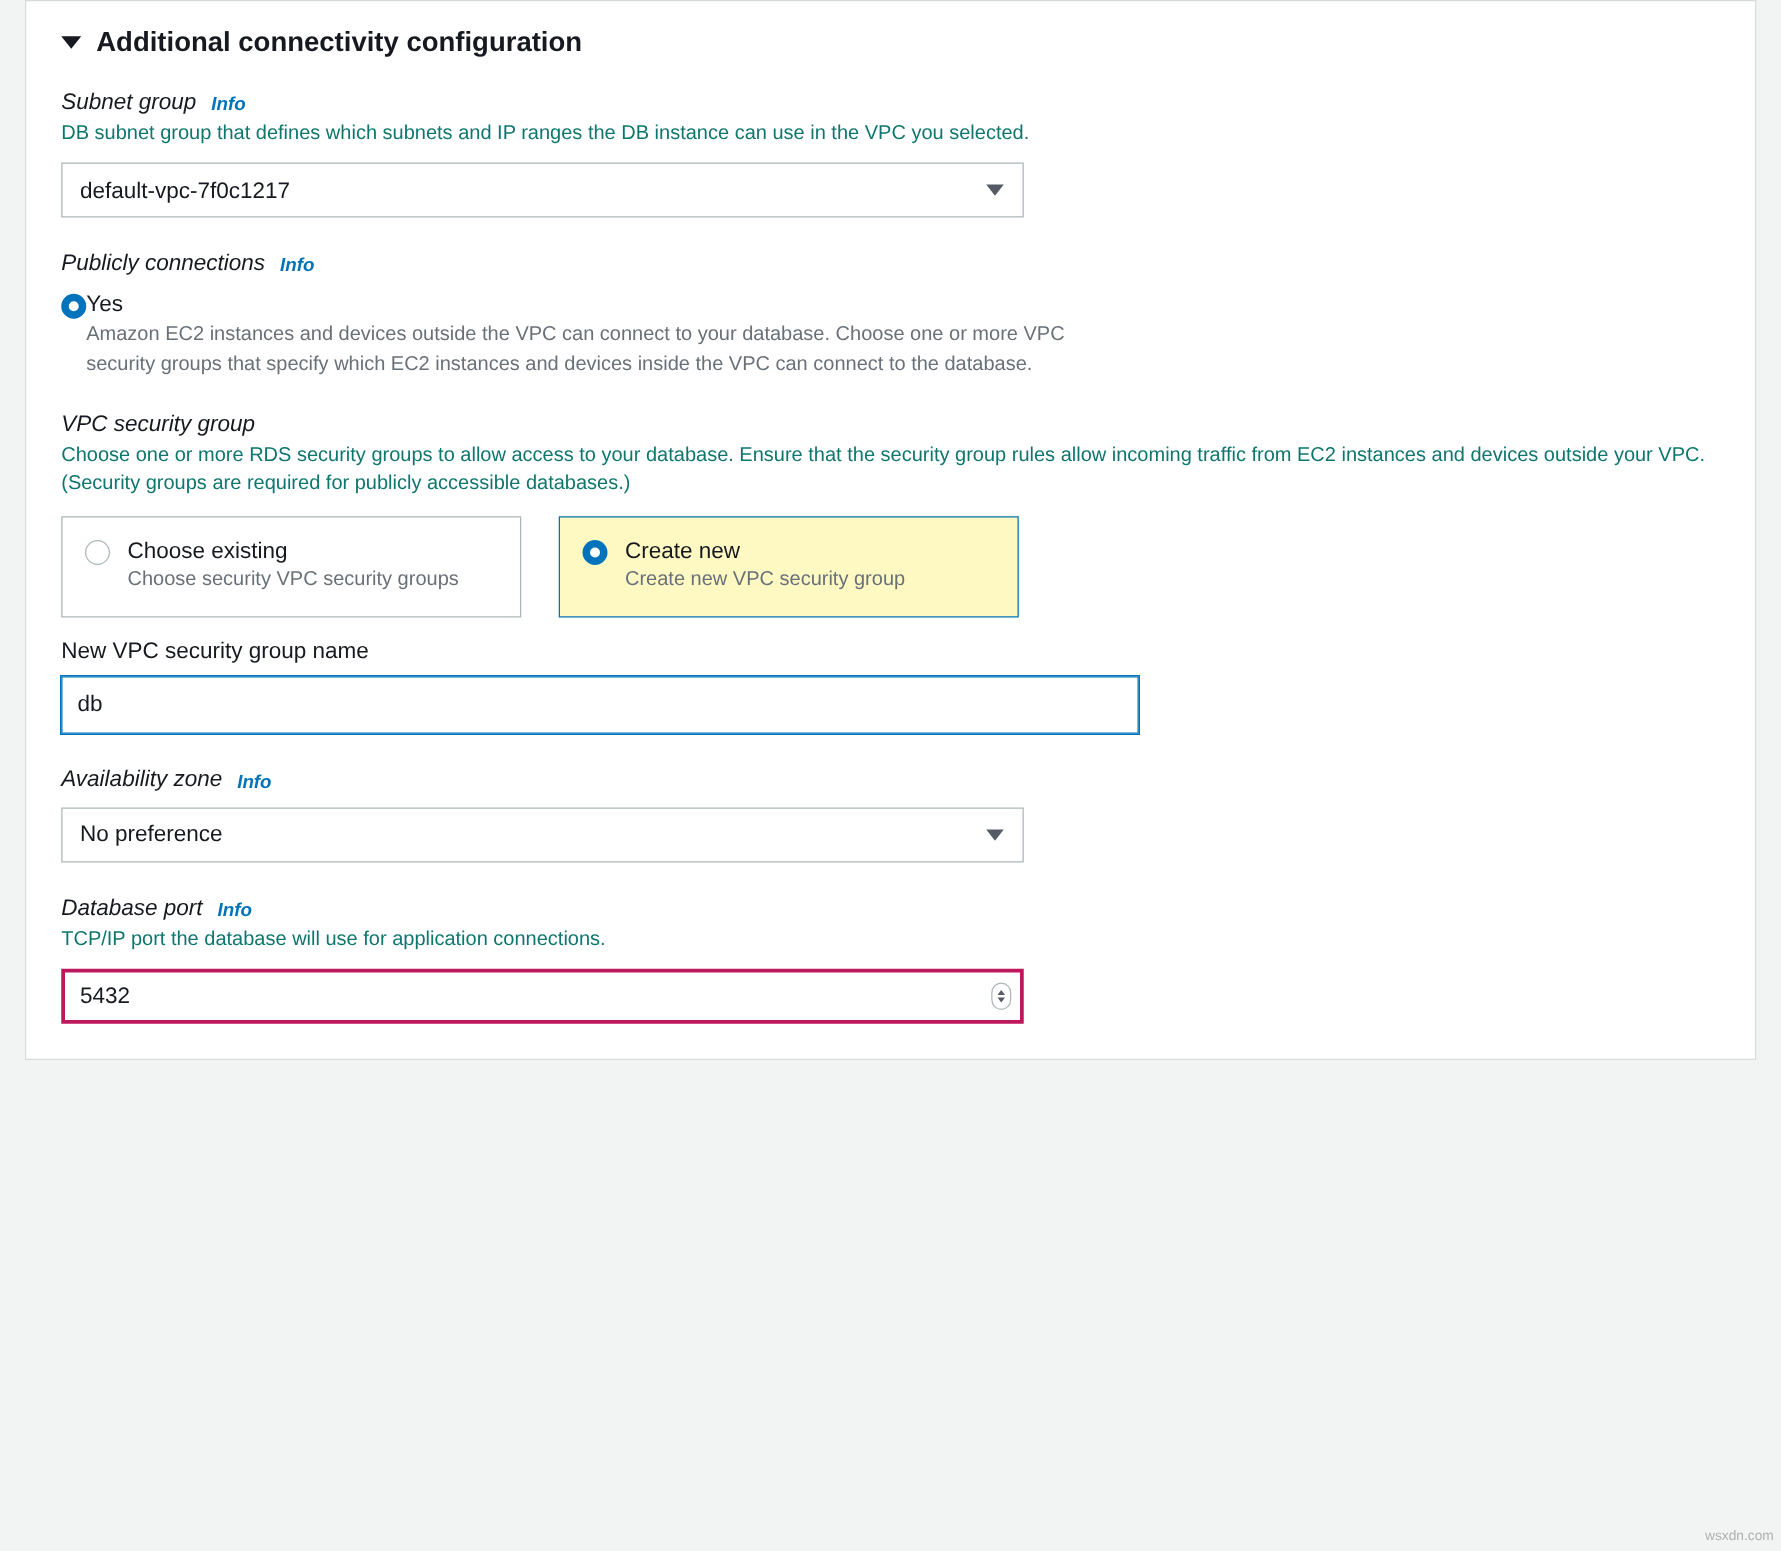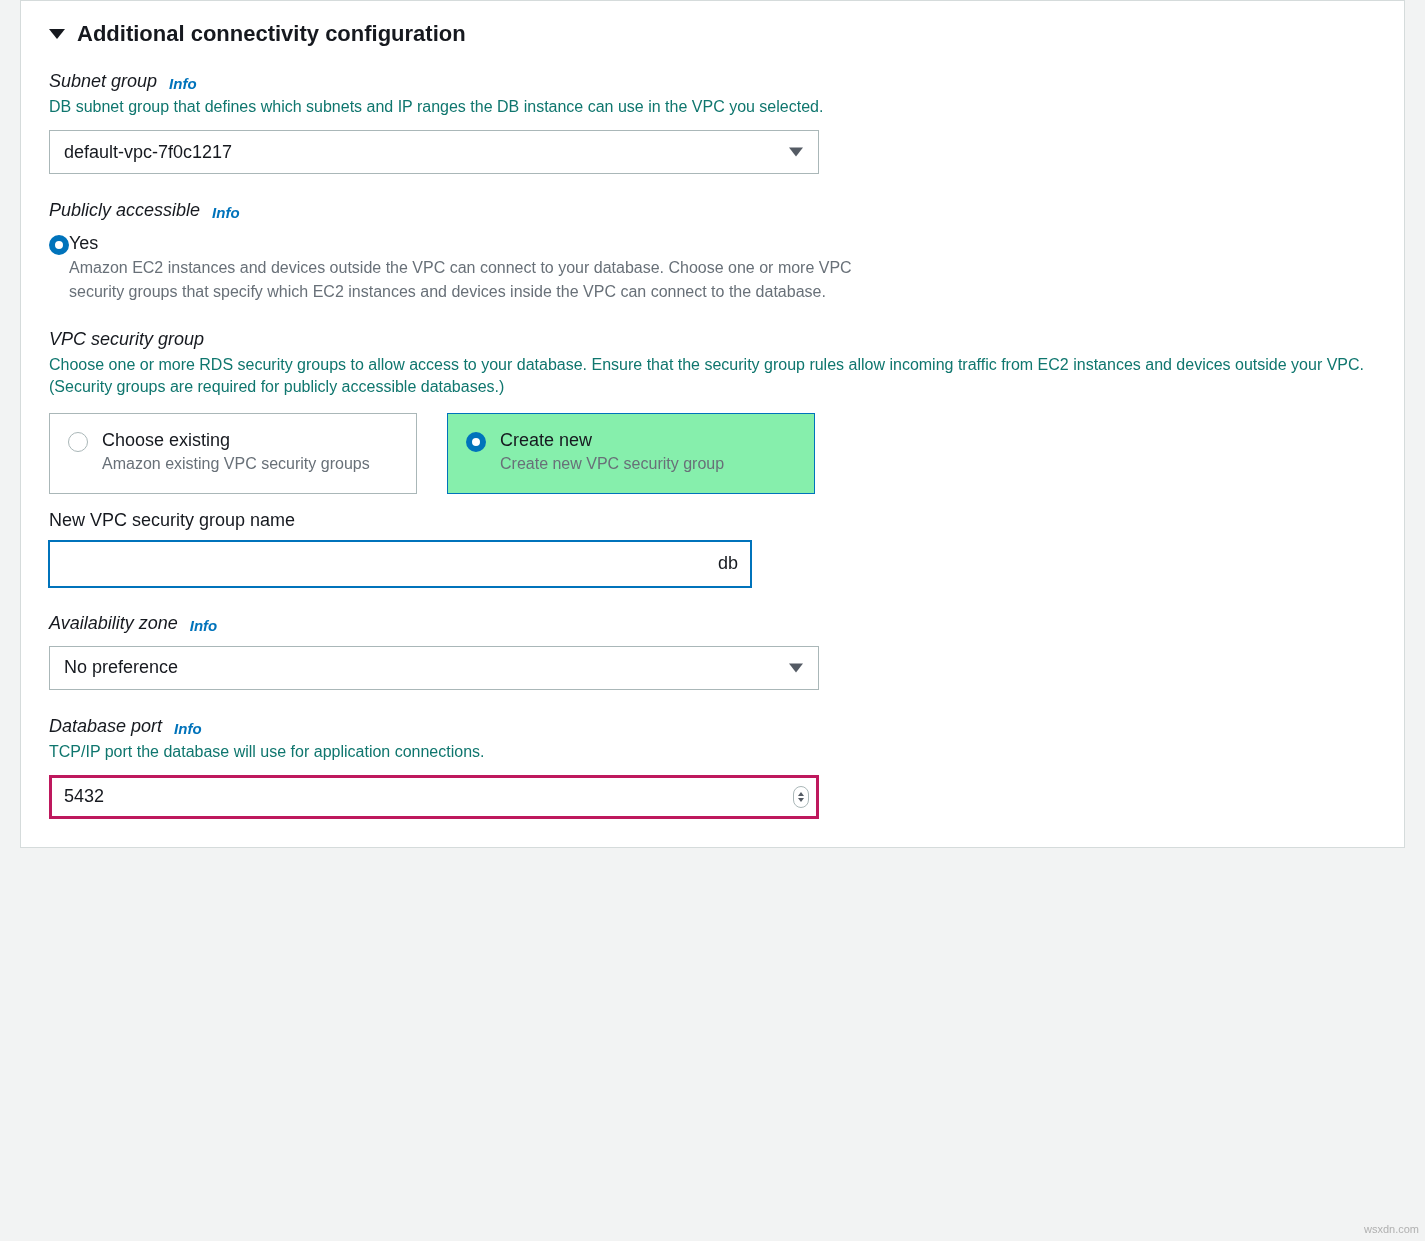--- a/index.html
+++ b/index.html
@@ -134,44 +134,43 @@
       flex: 0 0 368px;
       border: 1px solid #aab7b8;
       padding: 16px 18px 20px 18px;
       display: flex;
       gap: 14px;
       cursor: pointer;
       background: #fff;
     }
     .tile.selected {
       border: 1px solid #0073bb;
-      background: #86efac;
+      background: #fef9c3;
     }
     .tile .tile-title {
       font-size: 18px;
       color: #16191f;
     }
     .tile .tile-desc {
       color: #687078;
       font-size: 16px;
       margin-top: 4px;
     }
     .text-input-wrap {
       margin-top: 10px;
     }
     .text-input {
-      width: 702px;
+      width: 862px;
       max-width: 100%;
       height: 46px;
       border: 1px solid #0073bb;
       outline: 1px solid #0073bb;
       font-size: 18px;
       padding: 0 12px;
       color: #16191f;
-      text-align: right;
     }
     .number-input-wrap {
       position: relative;
       margin-top: 12px;
       width: 770px;
       max-width: 100%;
     }
     .number-input {
       width: 100%;
       height: 44px;
@@ -240,21 +239,21 @@
     </div>
     <div class="field-desc">DB subnet group that defines which subnets and IP ranges the DB instance can use in the VPC you selected.</div>
     <div class="select-box">
       <input class="select-input" readonly="" value="default-vpc-7f0c1217" style="">
       <span class="select-caret"></span>
     </div>
   </div>
 
   <div class="field">
     <div class="field-label-row">
-      <span class="field-label">Publicly accessible</span>
+      <span class="field-label">Publicly connections</span>
       <span class="info-link">Info</span>
     </div>
     <div class="radio-list">
       <div class="radio-item">
         <span class="radio-circle selected"></span>
         <div class="radio-text">
           <div class="radio-label">Yes</div>
           <div class="radio-desc">Amazon EC2 instances and devices outside the VPC can connect to your database. Choose one or more VPC security groups that specify which EC2 instances and devices inside the VPC can connect to the database.</div>
         </div>
       </div>
@@ -264,21 +263,21 @@
   <div class="field">
     <div class="field-label-row">
       <span class="field-label">VPC security group</span>
     </div>
     <div class="field-desc">Choose one or more RDS security groups to allow access to your database. Ensure that the security group rules allow incoming traffic from EC2 instances and devices outside your VPC. (Security groups are required for publicly accessible databases.)</div>
     <div class="tile-row">
       <div class="tile">
         <span class="radio-circle"></span>
         <div>
           <div class="tile-title">Choose existing</div>
-          <div class="tile-desc">Amazon existing VPC security groups</div>
+          <div class="tile-desc">Choose security VPC security groups</div>
         </div>
       </div>
       <div class="tile selected">
         <span class="radio-circle selected"></span>
         <div>
           <div class="tile-title">Create new</div>
           <div class="tile-desc">Create new VPC security group</div>
         </div>
       </div>
     </div>

